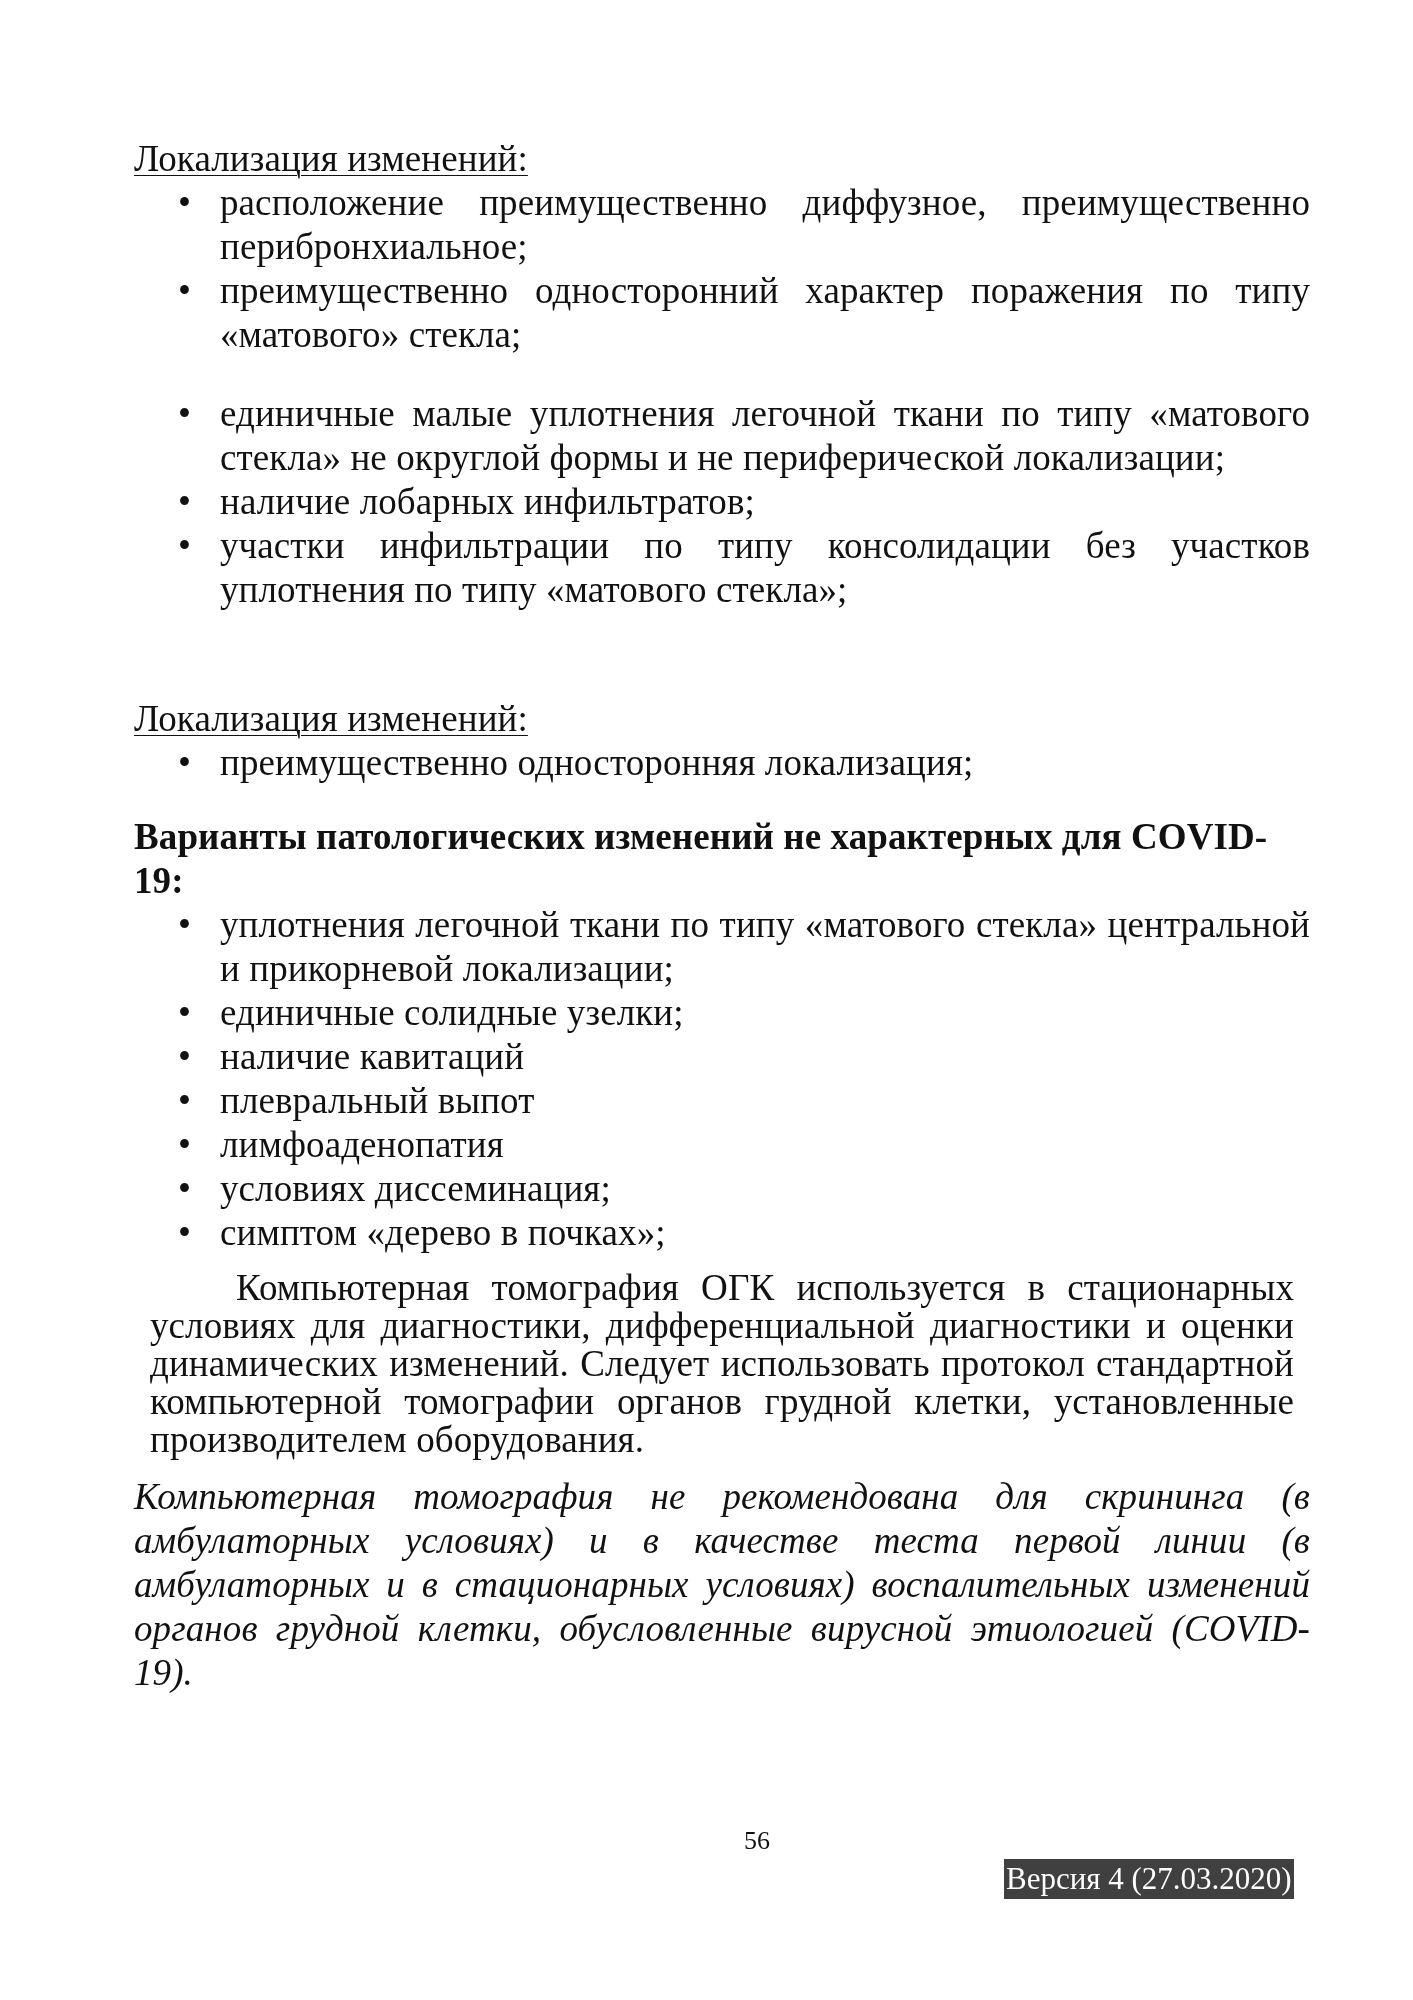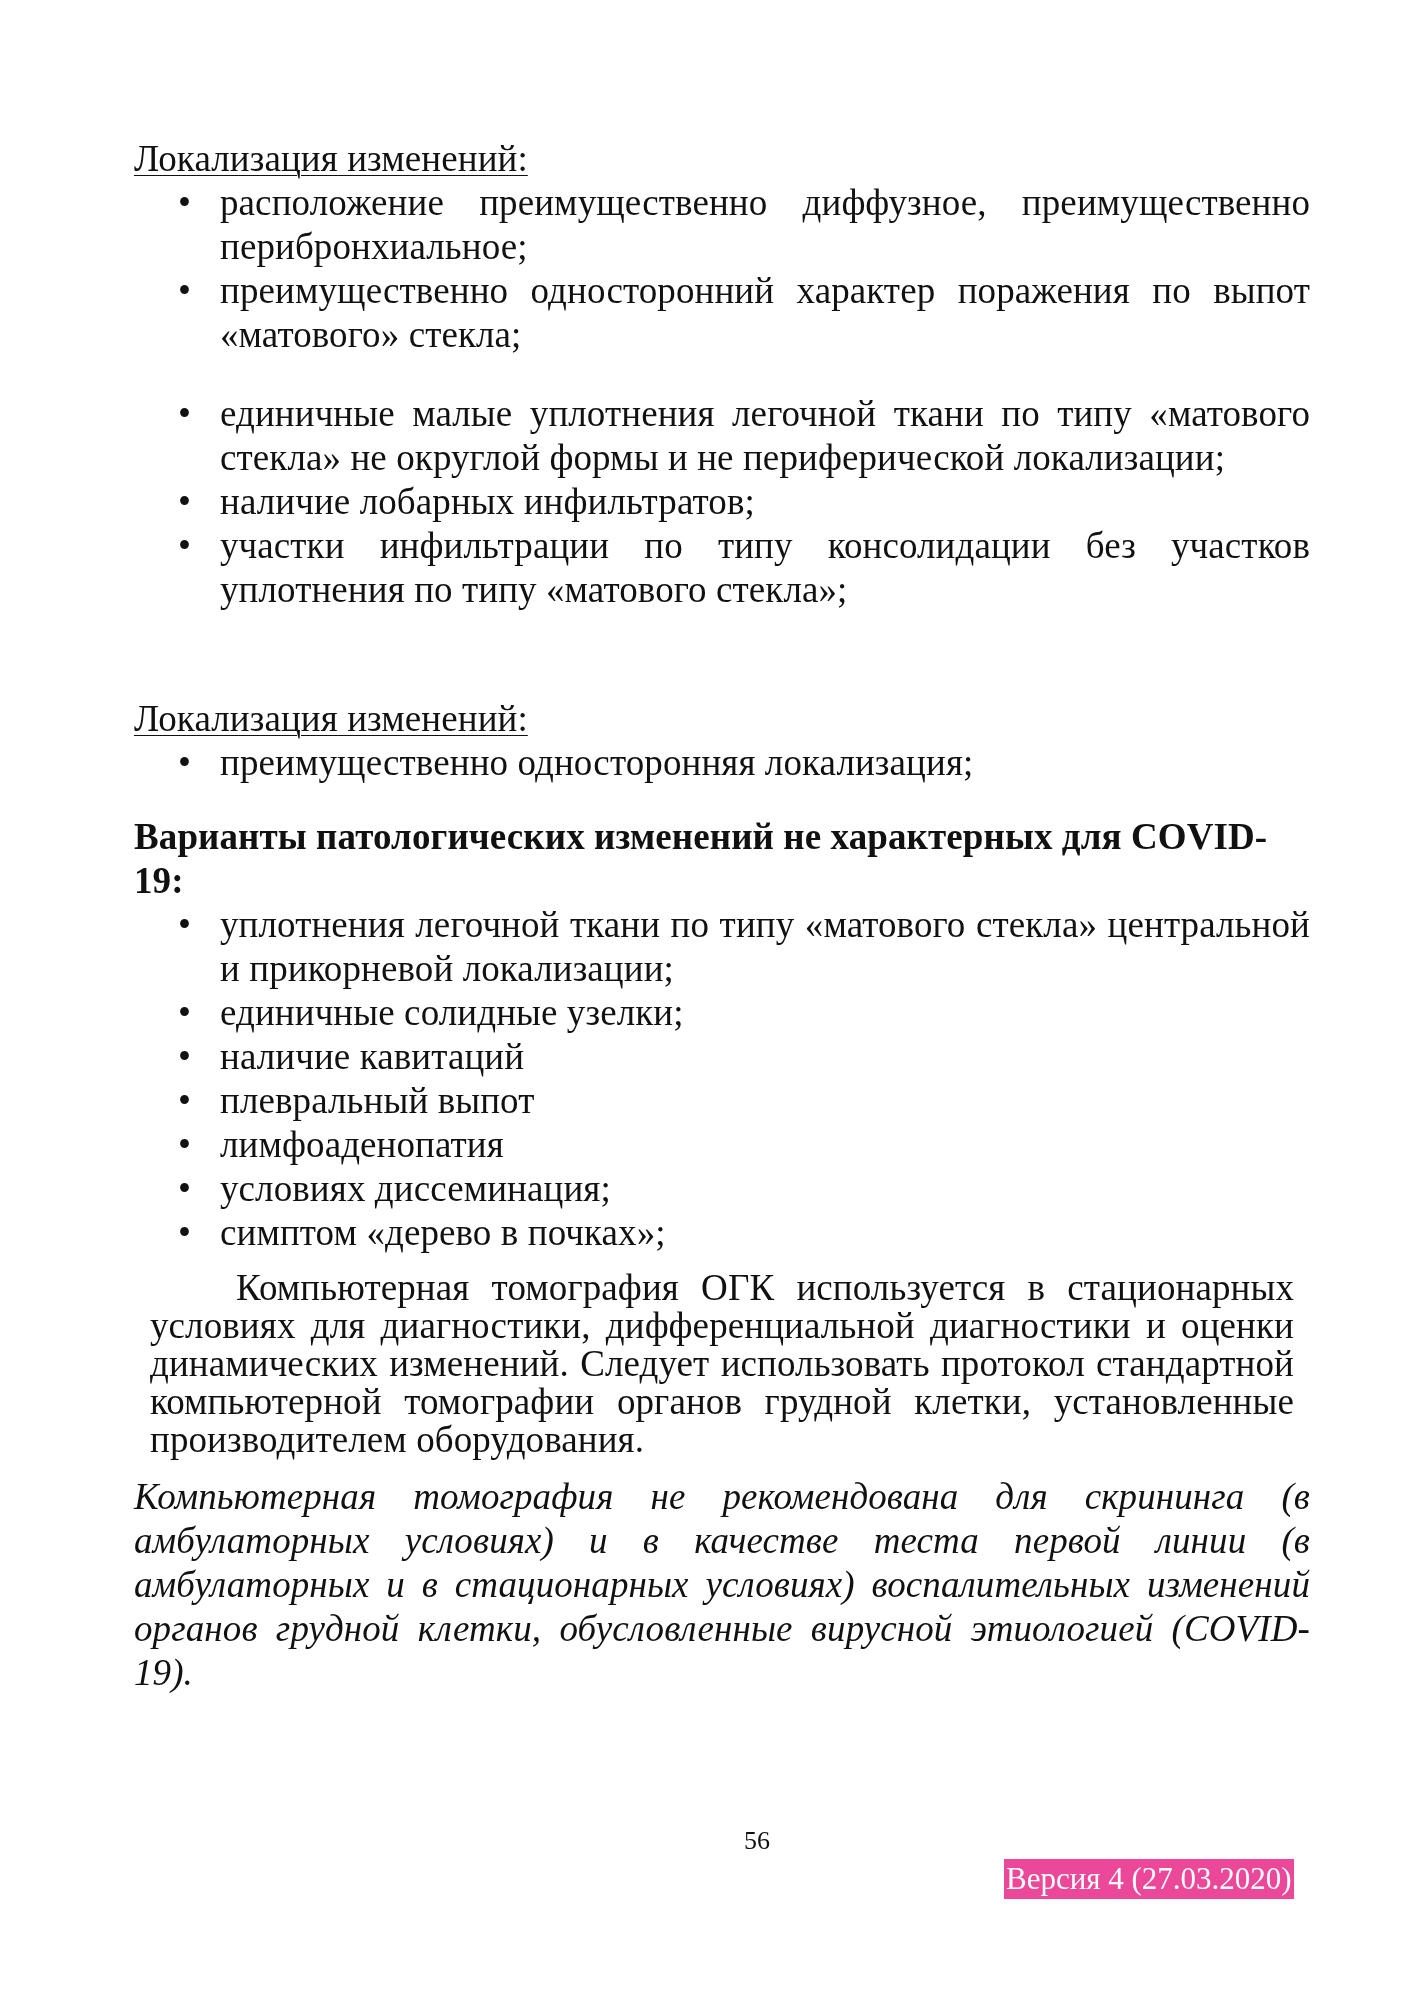--- a/index.html
+++ b/index.html
@@ -63,21 +63,21 @@
     left: 700px;
     top: 1826px;
     font-size: 26px;
     font-family: "Liberation Serif", serif;
     margin-left: 44px;
   }
   .footer-version {
     position: absolute;
     left: 1004px;
     top: 1859px;
-    background: #ec4899;
+    background: #404040;
     color: #ffffff;
     font-size: 31px;
     line-height: 40px;
     padding: 0 2px;
     font-family: "Liberation Serif", serif;
   }
 </style>
 </head>
 <body>
 
@@ -85,21 +85,21 @@
 
   <div style="position:absolute; top:137px; width:1176px;">
     <div class="text underline-heading">Локализация изменений:</div>
     <ul class="bullets text">
       <li>
         <span class="bullet">•</span>
         <span>расположение преимущественно диффузное, преимущественно перибронхиальное;</span>
       </li>
       <li>
         <span class="bullet">•</span>
-        <span>преимущественно односторонний характер поражения по выпот «матового» стекла;</span>
+        <span>преимущественно односторонний характер поражения по типу «матового» стекла;</span>
       </li>
     </ul>
   </div>
 
   <div style="position:absolute; top:392px; width:1176px;">
     <ul class="bullets text">
       <li>
         <span class="bullet">•</span>
         <span>единичные малые уплотнения легочной ткани по типу «матового стекла» не округлой формы и не периферической локализации;</span>
       </li>

